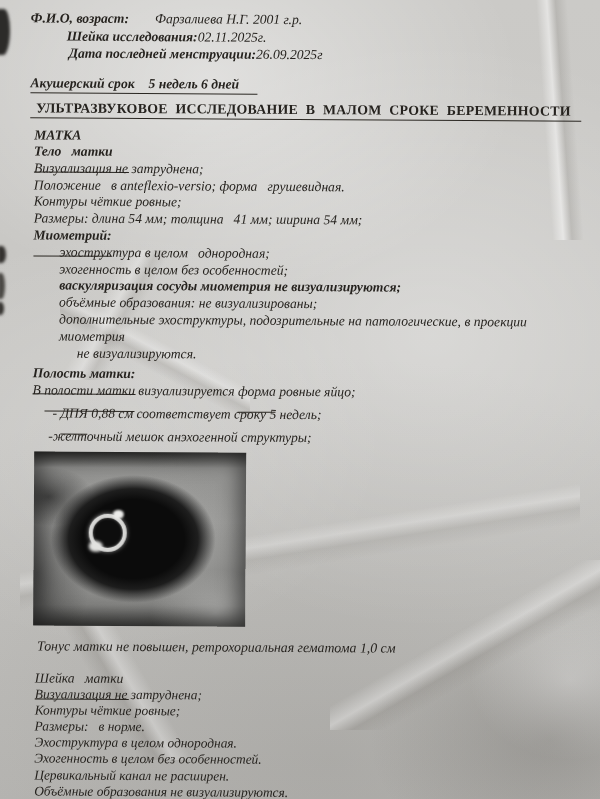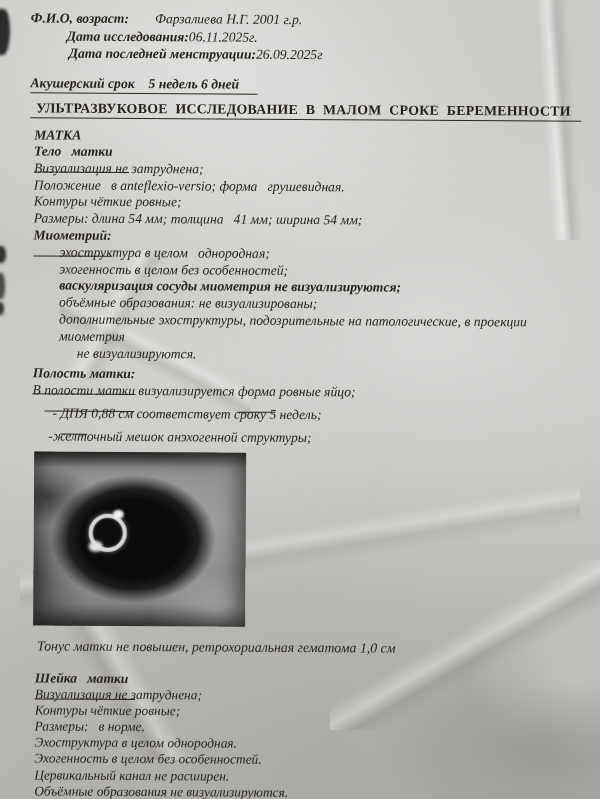--- a/index.html
+++ b/index.html
@@ -109,38 +109,38 @@
     background: #ececea; filter: blur(1.2px);
   }
   .yolk::before {
     content: ""; position: absolute; left: -4px; bottom: -4px;
     width: 14px; height: 11px; border-radius: 50%;
     background: #e2e2e0; filter: blur(1.5px);
   }
 
   .l-note  { margin-top: 12px; line-height: 18px; margin-left: 10px; font-size: 13.8px; }
   .l-cervix-h { margin-top: 14px; line-height: 17px; margin-left: 8px; }
-  .l-cervix-h .u { padding-right: 6px; font-weight: bold; }
+  .l-cervix-h .u { padding-right: 6px; }
   .cervix-line { line-height: 16.2px; margin-left: 8px; font-size: 13.4px; }
 </style>
 </head>
 <body>
 
 <div class="photo">
   <div class="creases"></div>
   <div class="edge-mark m1"></div>
   <div class="edge-mark m2"></div>
   <div class="edge-mark m3"></div>
   <div class="edge-mark m4"></div>
 
   <div class="content">
 
     <div class="line l-fio"><span class="b">Ф.И.О, возраст:</span><span class="val">Фарзалиева Н.Г. 2001 г.р.</span></div>
 
-    <div class="line l-date"><span class="b">Дата исследования:</span><span>06.11.2025г.</span></div>
+    <div class="line l-date"><span class="b">Шейка исследования:</span><span>02.11.2025г.</span></div>
 
     <div class="line l-lmp"><span class="b">Дата последней менструации:</span><span>26.09.2025г</span></div>
 
     <div class="line l-gest"><span class="wrap"><span>Акушерский срок</span><span class="val">5 недель 6 дней</span></span></div>
 
     <div class="line l-title"><span class="wrap">УЛЬТРАЗВУКОВОЕ   ИССЛЕДОВАНИЕ   В МАЛОМ СРОКЕ БЕРЕМЕННОСТИ</span></div>
 
     <div class="line l-matka">МАТКА</div>
 
     <div class="line l-telo"><span class="u">Тело   матки</span></div>

